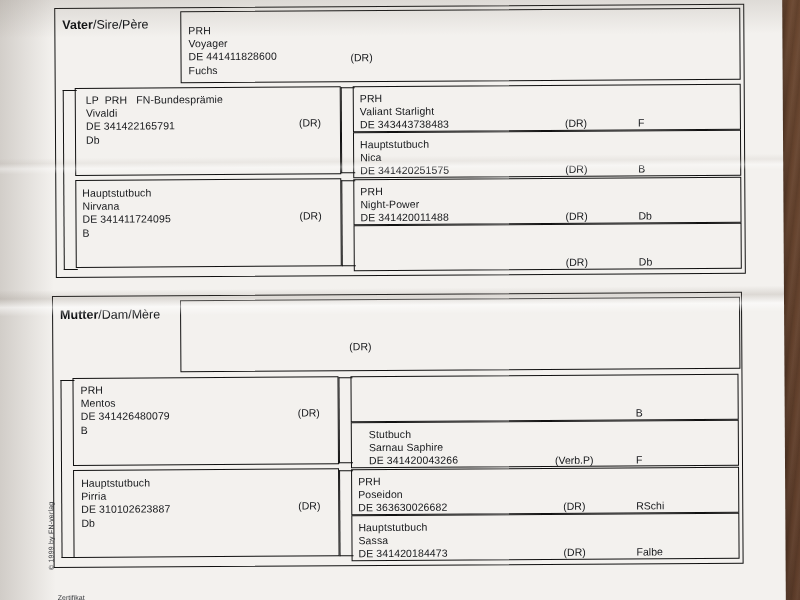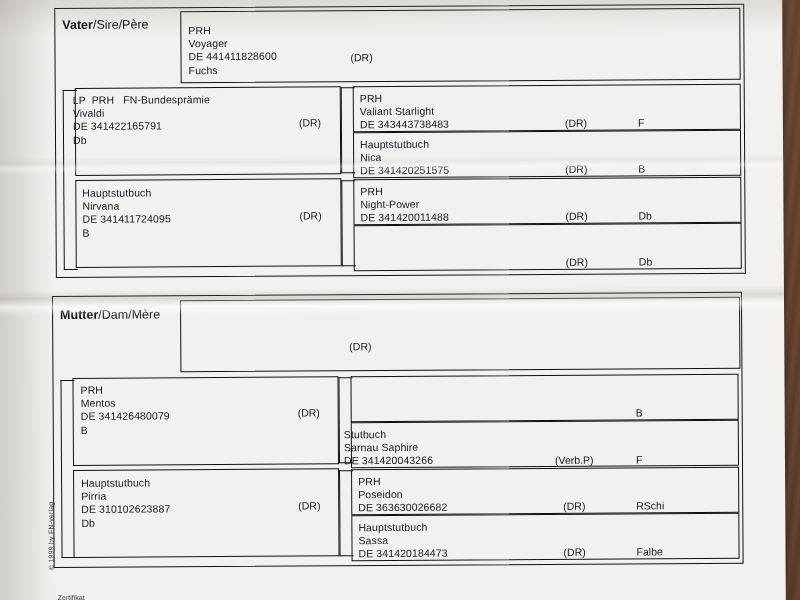--- a/index.html
+++ b/index.html
@@ -135,21 +135,21 @@
     <div class="box" style="left:188px; top:14px; width:560px; height:72px;"></div>
     <div class="lines" style="left:196px; top:27px;">PRH
 Voyager
 DE 441411828600
 Fuchs</div>
     <div class="tag" style="left:358px; top:55px;">(DR)</div>
 
     <div class="bracket" style="left:70px; top:92px; height:180px;"></div>
 
     <div class="box" style="left:82px; top:90px; width:266px; height:88px;"></div>
-    <div class="lines" style="left:80px; top:96px;">LP  PRH   FN-Bundesprämie
+    <div class="lines" style="left:93px; top:96px;">LP  PRH   FN-Bundesprämie
 Vivaldi
 DE 341422165791
 Db</div>
     <div class="tag" style="left:306px; top:120px;">(DR)</div>
 
     <div class="box" style="left:82px; top:182px; width:266px; height:88px;"></div>
     <div class="lines" style="left:89px; top:189px;">Hauptstutbuch
 Nirvana
 DE 341411724095
 B</div>
@@ -207,21 +207,21 @@
     <div class="tag" style="left:303px; top:503px;">(DR)</div>
 
     <div class="bracket" style="left:344px; top:381px; height:86px;"></div>
     <div class="bracket" style="left:344px; top:474px; height:86px;"></div>
 
     <div class="box" style="left:356px; top:380px; width:388px; height:46px;"></div>
     <div class="tag" style="left:568px; top:412px;"></div>
     <div class="tag" style="left:641px; top:412px;">B</div>
 
     <div class="box" style="left:356px; top:426px; width:388px; height:46px;"></div>
-    <div class="lines" style="left:349px; top:432px;">Stutbuch
+    <div class="lines" style="left:374px; top:432px;">Stutbuch
 Sarnau Saphire
 DE 341420043266</div>
     <div class="tag" style="left:560px; top:459px;">(Verb.P)</div>
     <div class="tag" style="left:641px; top:459px;">F</div>
 
     <div class="box" style="left:356px; top:473px; width:388px; height:46px;"></div>
     <div class="lines" style="left:363px; top:479px;">PRH
 Poseidon
 DE 363630026682</div>
     <div class="tag" style="left:568px; top:505px;">(DR)</div>

